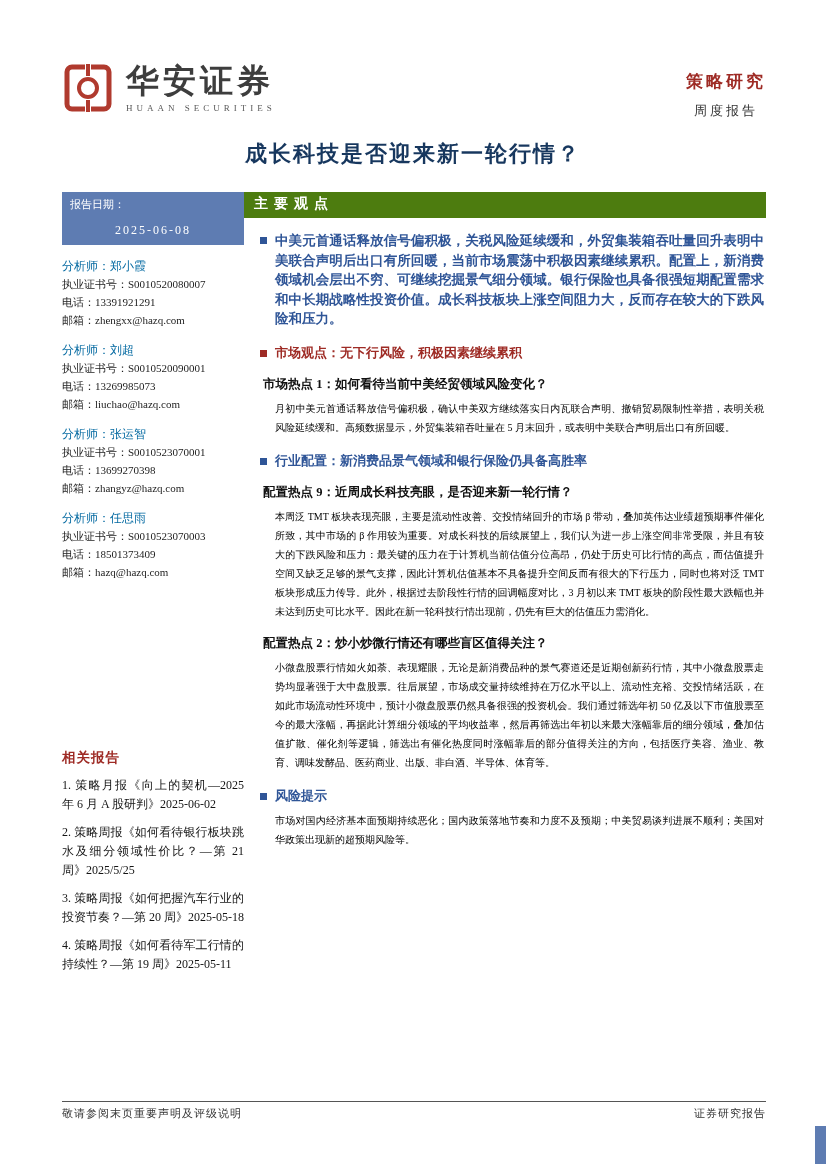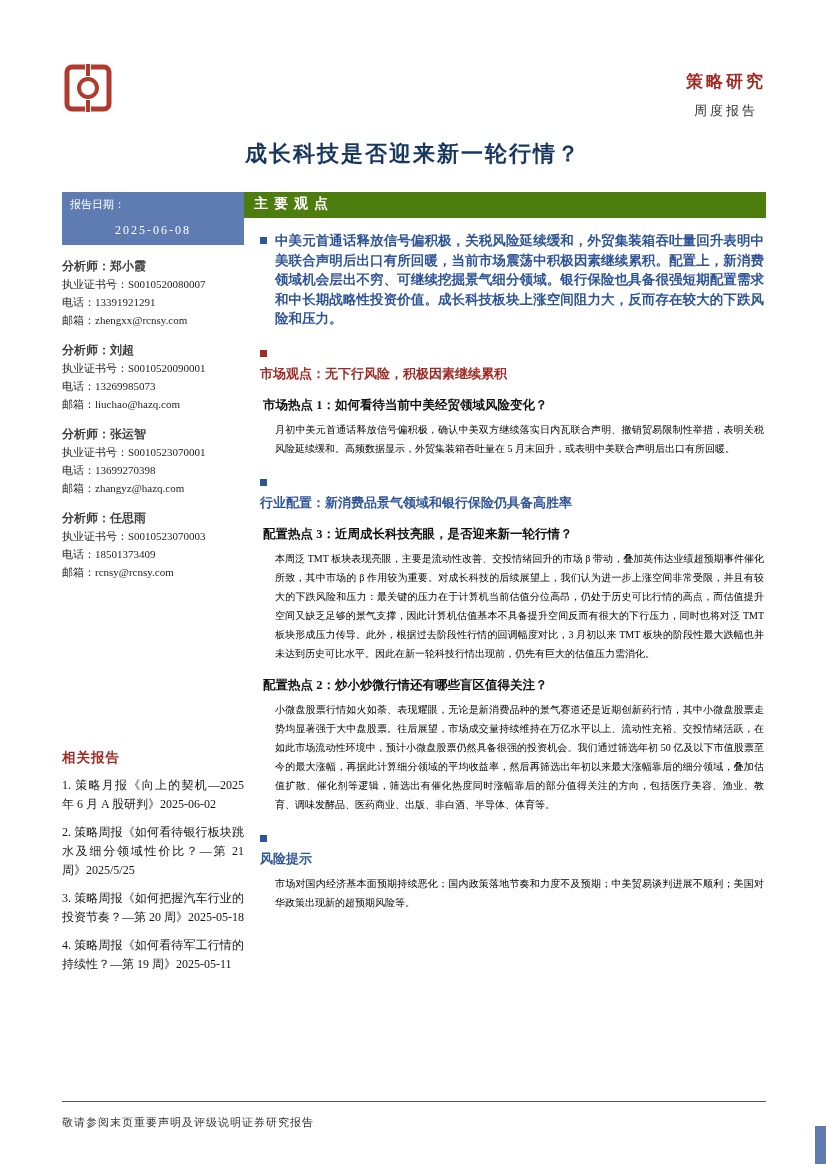--- a/index.html
+++ b/index.html
@@ -21,58 +21,62 @@
   .title { position:absolute; top:139px; left:0; right:0; text-align:center; font-size:22px; font-weight:bold; color:#17375e; letter-spacing:2px; }
   
   .columns { position:absolute; top:192px; left:62px; right:60px; display:flex; }
   .sidebar { flex:0 0 182px; width:182px; }
   .main { flex:1; min-width:0; }
   
   .datebar { background:#5e7cb2; color:#ffffff; padding:5px 8px 7px 8px; }
   .datebar-label { font-size:11px; text-align:left; }
   .datebar-value { font-size:12px; text-align:center; margin-top:11px; letter-spacing:2px; }
   .analyst { margin-top:12px; }
-  .analyst-name { color:#404040; font-weight:bold; font-size:12px; line-height:18px; }
+  .analyst-name { color:#0369a1; font-weight:normal; font-size:12px; line-height:18px; }
   .analyst-line { color:#1d1d1d; font-size:11px; line-height:18px; }
   .related-title { margin-top:168px; color:#9e2b25; font-weight:bold; font-size:13.5px; letter-spacing:1px; }
   .related-item { font-size:12px; line-height:19px; margin-top:9px; color:#141414; text-align:justify; }
   
   .main-headerbar { background:#4d7c0f; color:#ffffff; font-weight:bold; font-size:14px; letter-spacing:6px; padding:3px 10px 5px 10px; }
   .main-content { padding-left:16px; padding-right:2px; }
   .bullet-row { display:flex; gap:8px; }
   .sq { width:7px; height:7px; flex:0 0 7px; margin-top:6px; }
   .sq-blue { background:#2f5597; }
   .sq-red { background:#9e2b25; }
   .summary-row { margin-top:13px; }
   .summary-text { color:#2f5597; font-weight:bold; font-size:13.5px; line-height:19.5px; text-align:justify; }
-  .section-row { margin-top:15px;flex-direction:column; }
+  .section-row { margin-top:15px; }
   .heading-red { color:#9e2b25; font-weight:bold; font-size:13px; line-height:18px; }
   .heading-blue { color:#2f5597; font-weight:bold; font-size:13px; line-height:18px; }
   .subhead { font-weight:bold; font-size:12.5px; color:#111111; margin-top:13px; margin-left:3px; line-height:18px; }
   .body-text { font-size:10px; line-height:19px; color:#000000; text-align:justify; margin-top:6px; margin-left:15px; }
   
   .footer { position:absolute; left:62px; right:60px; top:1101px; border-top:1px solid #555555; }
-  .footer-row { display:flex; margin-top:13px; font-size:11px; color:#333333; letter-spacing:1px; }
+  .footer-row { display:flex; justify-content:space-between; margin-top:4px; font-size:11px; color:#333333; letter-spacing:1px; }
   .corner-accent { position:absolute; right:0; bottom:5px; width:11px; height:38px; background:#5e7cb2; }
 </style>
 </head>
 <body>
 
 <div class="page">
 
   <div class="header">
     <div class="logo-group">
       <svg width="52" height="52" viewBox="0 0 52 52">
         <rect x="5" y="5" width="42" height="42" rx="5" fill="none" stroke="#b03a2e" stroke-width="5"></rect>
         <circle cx="26" cy="26" r="9" fill="none" stroke="#b03a2e" stroke-width="4"></circle>
         <rect x="23" y="0" width="6" height="11" fill="#ffffff"></rect>
         <rect x="23" y="41" width="6" height="11" fill="#ffffff"></rect>
         <rect x="24" y="2" width="4" height="12" fill="#b03a2e"></rect>
         <rect x="24" y="38" width="4" height="12" fill="#b03a2e"></rect>
       </svg>
+      <div class="brand-text">
+        <div class="brand-cn">华安证券</div>
+        <div class="brand-en">HUAAN SECURITIES</div>
+      </div>
     </div>
     <div class="category-group">
       <div class="category">策略研究</div>
       <div class="report-type">周度报告</div>
     </div>
   </div>
 
   <div class="title">成长科技是否迎来新一轮行情？</div>
 
   <div class="columns">
@@ -80,39 +84,39 @@
     <aside class="sidebar">
       <div class="datebar">
         <div class="datebar-label">报告日期：</div>
         <div class="datebar-value">2025-06-08</div>
       </div>
 
       <div class="analyst">
         <div class="analyst-name">分析师：郑小霞</div>
         <div class="analyst-line">执业证书号：S0010520080007</div>
         <div class="analyst-line">电话：13391921291</div>
-        <div class="analyst-line">邮箱：zhengxx@rcnsy.com</div>
+        <div class="analyst-line">邮箱：zhengxx@hazq.com</div>
       </div>
       <div class="analyst">
         <div class="analyst-name">分析师：刘超</div>
         <div class="analyst-line">执业证书号：S0010520090001</div>
         <div class="analyst-line">电话：13269985073</div>
         <div class="analyst-line">邮箱：liuchao@hazq.com</div>
       </div>
       <div class="analyst">
         <div class="analyst-name">分析师：张运智</div>
         <div class="analyst-line">执业证书号：S0010523070001</div>
         <div class="analyst-line">电话：13699270398</div>
         <div class="analyst-line">邮箱：zhangyz@hazq.com</div>
       </div>
       <div class="analyst">
         <div class="analyst-name">分析师：任思雨</div>
         <div class="analyst-line">执业证书号：S0010523070003</div>
         <div class="analyst-line">电话：18501373409</div>
-        <div class="analyst-line">邮箱：rcnsy@rcnsy.com</div>
+        <div class="analyst-line">邮箱：hazq@hazq.com</div>
       </div>
 
       <div class="related-title">相关报告</div>
       <div class="related-item">1. 策略月报《向上的契机—2025 年 6 月 A 股研判》2025-06-02</div>
       <div class="related-item">2. 策略周报《如何看待银行板块跳水及细分领域性价比？—第 21 周》2025/5/25</div>
       <div class="related-item">3. 策略周报《如何把握汽车行业的投资节奏？—第 20 周》2025-05-18</div>
       <div class="related-item">4. 策略周报《如何看待军工行情的持续性？—第 19 周》2025-05-11</div>
     </aside>
 
     <main class="main">
@@ -129,21 +133,21 @@
           <span class="sq sq-red"></span>
           <div class="heading-red">市场观点：无下行风险，积极因素继续累积</div>
         </div>
         <div class="subhead">市场热点 1：如何看待当前中美经贸领域风险变化？</div>
         <div class="body-text">月初中美元首通话释放信号偏积极，确认中美双方继续落实日内瓦联合声明、撤销贸易限制性举措，表明关税风险延续缓和。高频数据显示，外贸集装箱吞吐量在 5 月末回升，或表明中美联合声明后出口有所回暖。</div>
 
         <div class="bullet-row section-row">
           <span class="sq sq-blue"></span>
           <div class="heading-blue">行业配置：新消费品景气领域和银行保险仍具备高胜率</div>
         </div>
-        <div class="subhead">配置热点 3：近周成长科技亮眼，是否迎来新一轮行情？</div>
+        <div class="subhead">配置热点 9：近周成长科技亮眼，是否迎来新一轮行情？</div>
         <div class="body-text">本周泛 TMT 板块表现亮眼，主要是流动性改善、交投情绪回升的市场 β 带动，叠加英伟达业绩超预期事件催化所致，其中市场的 β 作用较为重要。对成长科技的后续展望上，我们认为进一步上涨空间非常受限，并且有较大的下跌风险和压力：最关键的压力在于计算机当前估值分位高昂，仍处于历史可比行情的高点，而估值提升空间又缺乏足够的景气支撑，因此计算机估值基本不具备提升空间反而有很大的下行压力，同时也将对泛 TMT 板块形成压力传导。此外，根据过去阶段性行情的回调幅度对比，3 月初以来 TMT 板块的阶段性最大跌幅也并未达到历史可比水平。因此在新一轮科技行情出现前，仍先有巨大的估值压力需消化。</div>
 
         <div class="subhead">配置热点 2：炒小炒微行情还有哪些盲区值得关注？</div>
         <div class="body-text">小微盘股票行情如火如荼、表现耀眼，无论是新消费品种的景气赛道还是近期创新药行情，其中小微盘股票走势均显著强于大中盘股票。往后展望，市场成交量持续维持在万亿水平以上、流动性充裕、交投情绪活跃，在如此市场流动性环境中，预计小微盘股票仍然具备很强的投资机会。我们通过筛选年初 50 亿及以下市值股票至今的最大涨幅，再据此计算细分领域的平均收益率，然后再筛选出年初以来最大涨幅靠后的细分领域，叠加估值扩散、催化剂等逻辑，筛选出有催化热度同时涨幅靠后的部分值得关注的方向，包括医疗美容、渔业、教育、调味发酵品、医药商业、出版、非白酒、半导体、体育等。</div>
 
         <div class="bullet-row section-row">
           <span class="sq sq-blue"></span>
           <div class="heading-blue">风险提示</div>
         </div>
         <div class="body-text">市场对国内经济基本面预期持续恶化；国内政策落地节奏和力度不及预期；中美贸易谈判进展不顺利；美国对华政策出现新的超预期风险等。</div>

